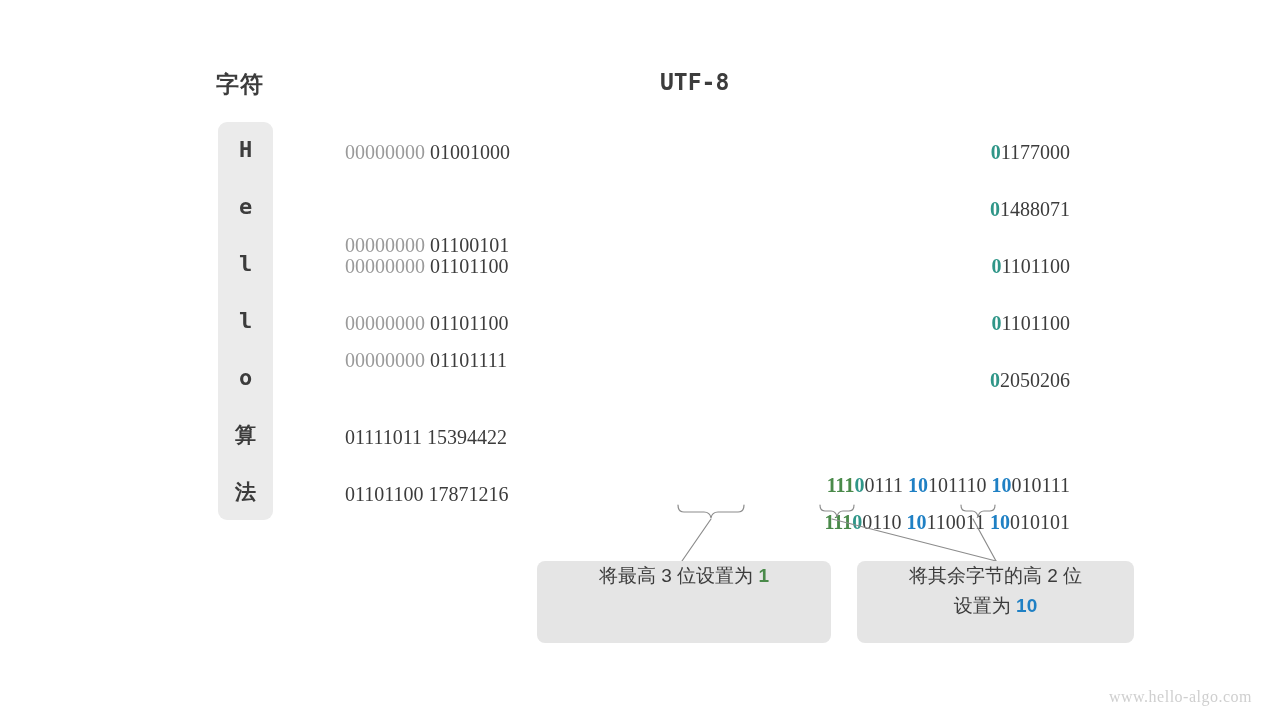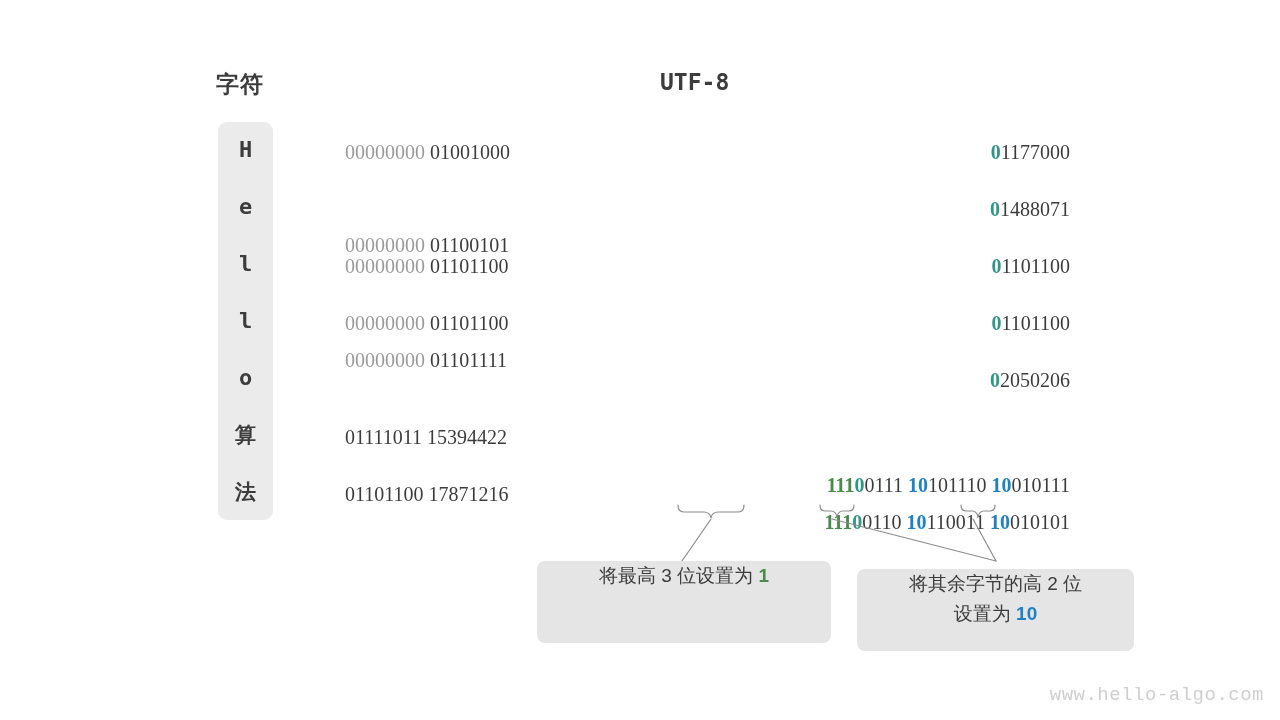--- a/index.html
+++ b/index.html
@@ -101,30 +101,30 @@
     display: flex;
     flex-direction: column;
     align-items: center;
     justify-content: flex-start;
     font-family: "Liberation Sans", "DejaVu Sans", sans-serif;
     font-size: 19px;
     color: #3c3c3c;
     line-height: 30px;
   }
   #callout-left  { left: 537px; top: 561px; width: 294px; height: 82px; }
-  #callout-right { left: 857px; top: 561px; width: 277px; height: 82px; margin-top: 8px; }
+  #callout-right { left: 857px; top: 561px; width: 277px; height: 82px; }
   .callout .line { white-space: pre; }
 
   
   #watermark {
     position: absolute;
-    right: 16px;
+    right: 28px;
     bottom: 14px;
-    font-family: Liberation Mono, monospace;
-    font-size: 19px;
+    font-family: Liberation Serif, serif;
+    font-size: 16px;
     color: #cfcfcf;
     letter-spacing: 0.5px;
   }
 </style>
 </head>
 <body>
 
 <div id="stage">
 
   <div class="col-header cjk" id="hdr-char">字符</div>

